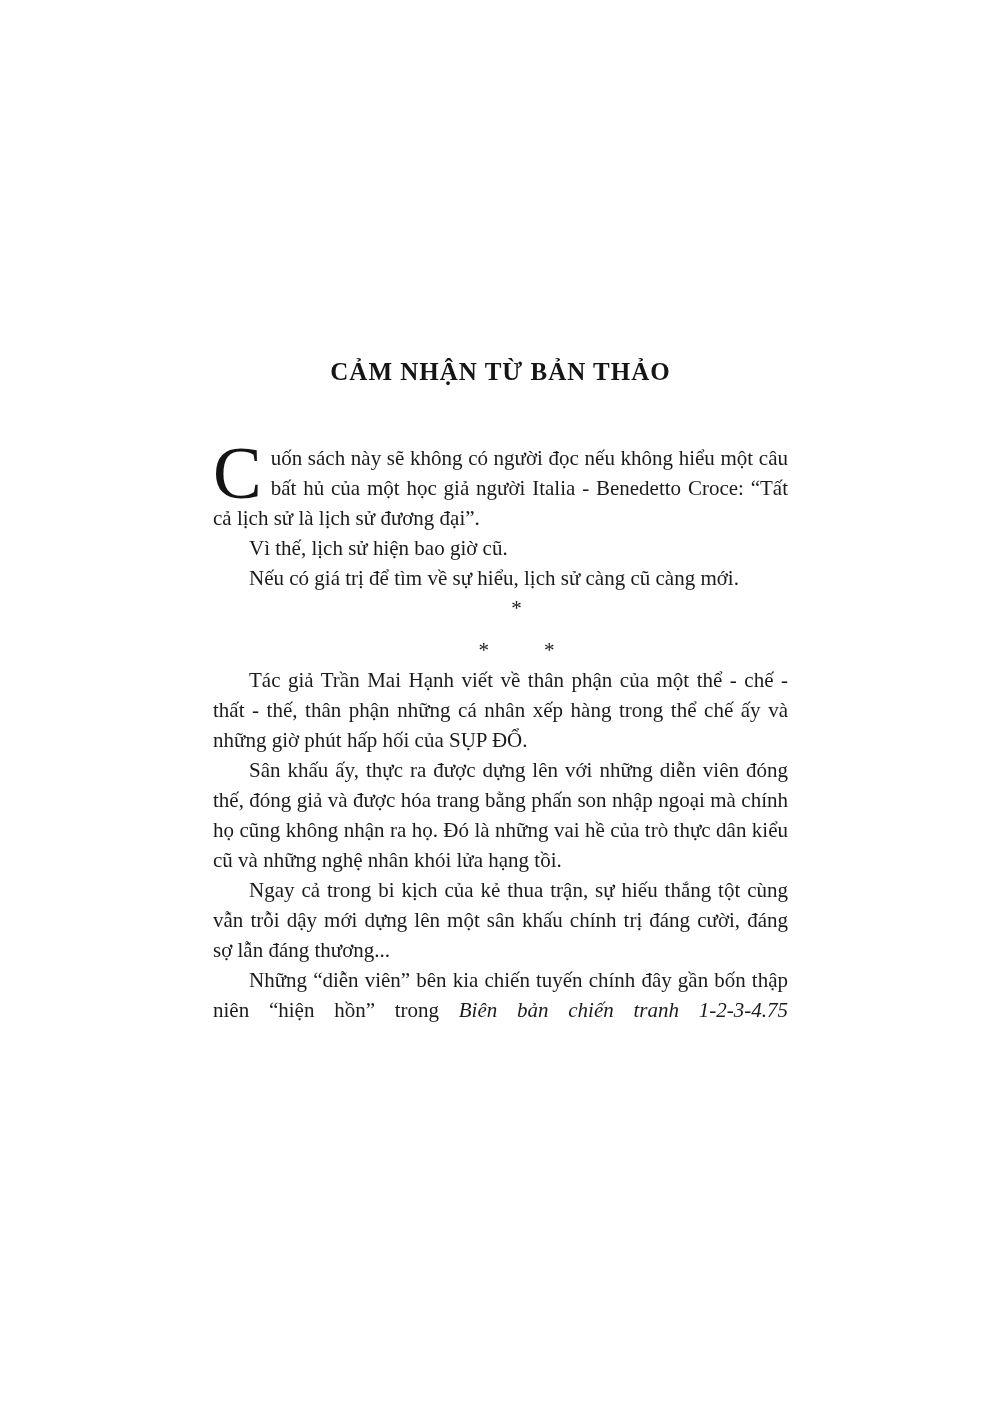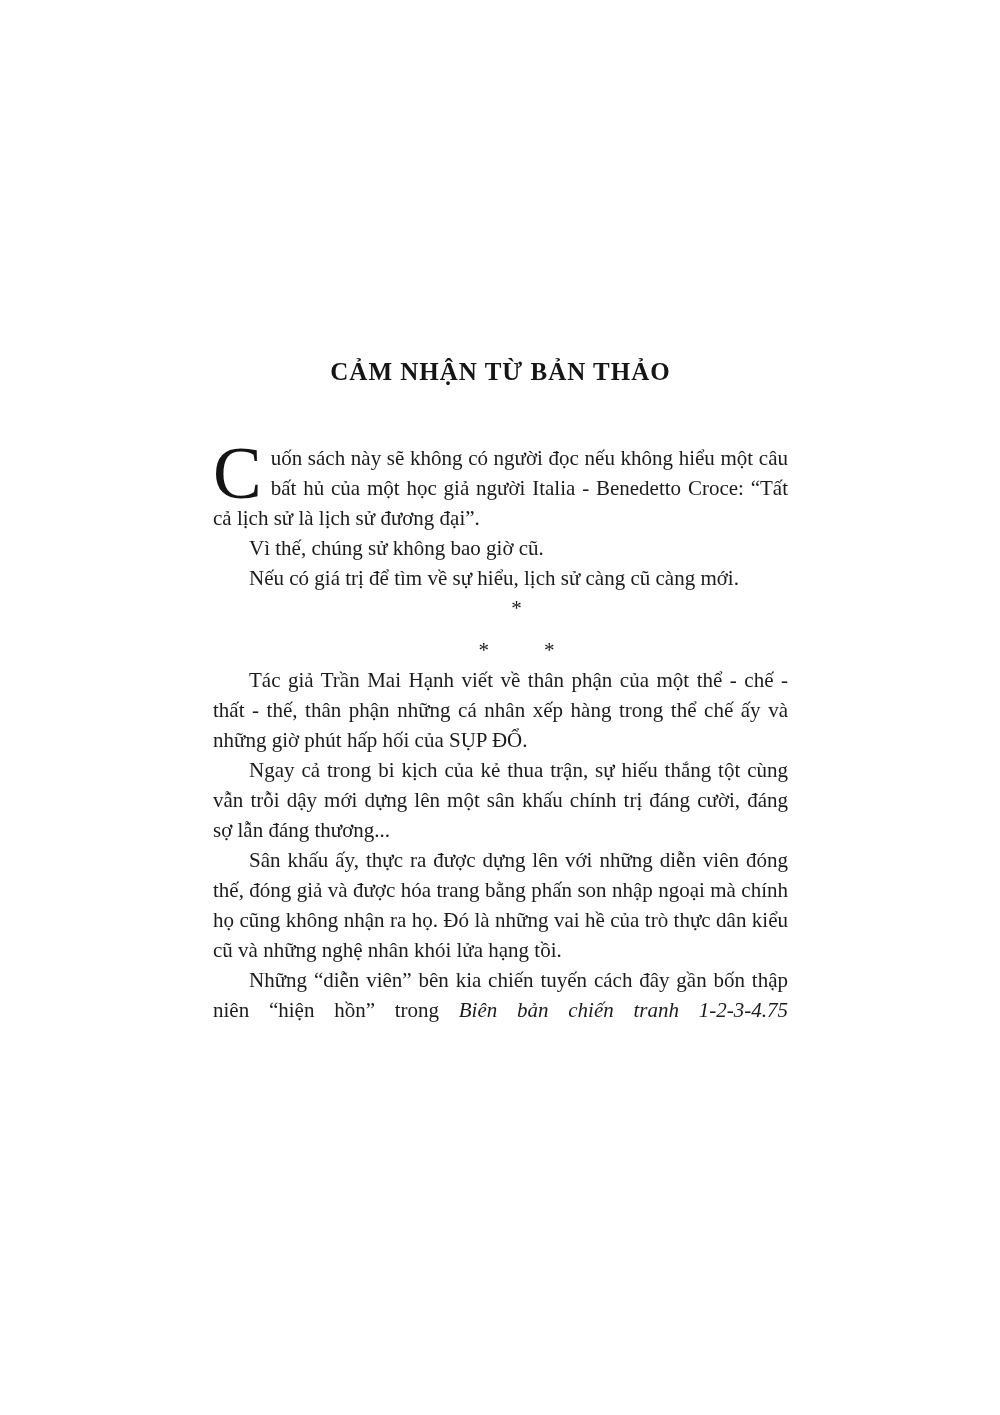--- a/index.html
+++ b/index.html
@@ -95,39 +95,39 @@
 
     <h1 class="chapter-title">CẢM NHẬN TỪ BẢN THẢO</h1>
 
     <div class="body-text">
 
       <p>
         <span class="dropcap">C</span><span>uốn sách này sẽ không có người đọc nếu không hiểu một câu bất hủ của một học giả người Italia - Benedetto Croce: “Tất cả lịch sử là lịch sử đương đại”.</span>
       </p>
 
 
-      <p class="indent">Vì thế, chúng sử không bao giờ cũ.</p>
+      <p class="indent">Vì thế, lịch sử hiện bao giờ cũ.</p>
 
       <p class="indent">Nếu có giá trị để tìm về sự hiểu, lịch sử càng cũ càng mới.</p>
 
 
       <div class="separator">
         <div class="sep-row-1">*</div>
         <div class="sep-row-2">
           <span>*</span><span class="sep-gap"></span><span>*</span>
         </div>
       </div>
 
       <p class="indent">Tác giả Trần Mai Hạnh viết về thân phận của một thể - chế - thất - thế, thân phận những cá nhân xếp hàng trong thể chế ấy và những giờ phút hấp hối của SỤP ĐỔ.</p>
 
+      <p class="indent">Sân khấu ấy, thực ra được dựng lên với những diễn viên đóng thế, đóng giả và được hóa trang bằng phấn son nhập ngoại mà chính họ cũng không nhận ra họ. Đó là những vai hề của trò thực dân kiểu cũ và những nghệ nhân khói lửa hạng tồi.</p>
+
       <p class="indent">Ngay cả trong bi kịch của kẻ thua trận, sự hiếu thắng tột cùng vẫn trỗi dậy mới dựng lên một sân khấu chính trị đáng cười, đáng sợ lẫn đáng thương...</p>
 
-      <p class="indent">Sân khấu ấy, thực ra được dựng lên với những diễn viên đóng thế, đóng giả và được hóa trang bằng phấn son nhập ngoại mà chính họ cũng không nhận ra họ. Đó là những vai hề của trò thực dân kiểu cũ và những nghệ nhân khói lửa hạng tồi.</p>
-
       <p class="indent p-last">
-        <span>Những “diễn viên” bên kia chiến tuyến cách đây gần bốn thập niên “hiện hồn” trong </span><i>Biên bản chiến tranh 1-2-3-4.75</i>
+        <span>Những “diễn viên” bên kia chiến tuyến chính đây gần bốn thập niên “hiện hồn” trong </span><i>Biên bản chiến tranh 1-2-3-4.75</i>
       </p>
 
     </div>
   </div>
 
   <div class="page-num">13</div>
 </div>
 
 </body></html>

